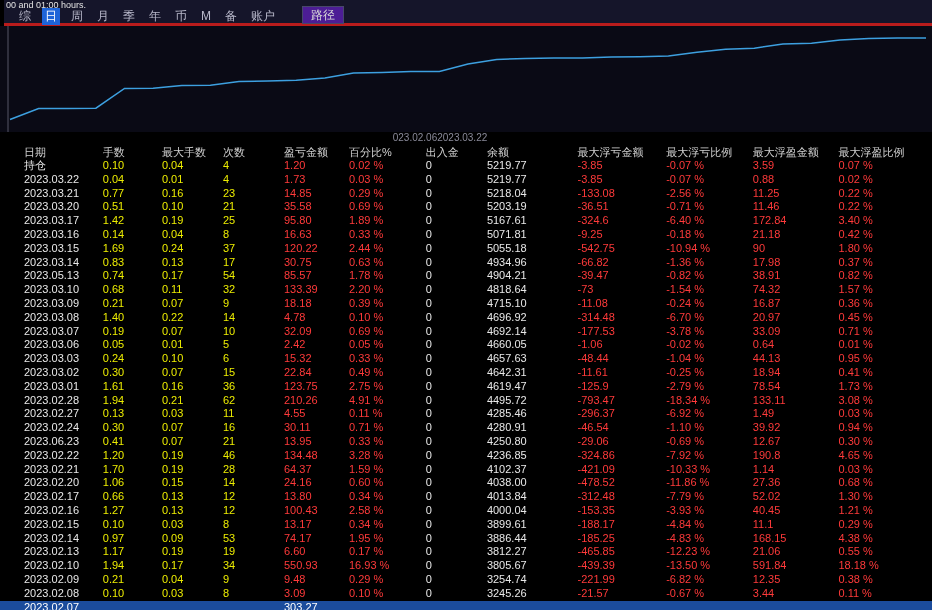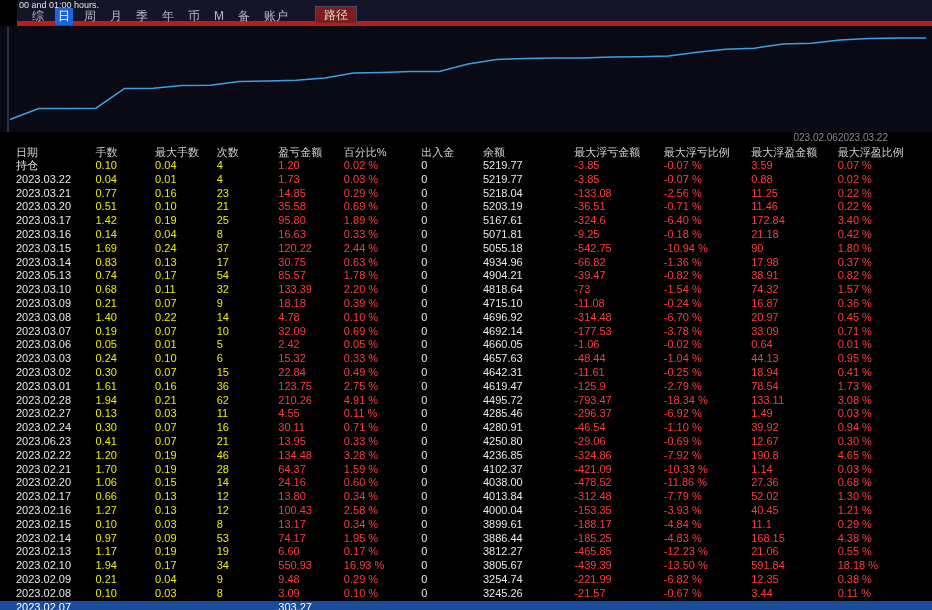--- a/index.html
+++ b/index.html
@@ -1,37 +1,37 @@
 <!DOCTYPE html>
 <html><head>
 <meta charset="utf-8">
 <style>
   *{margin:0;padding:0;box-sizing:border-box}
   html,body{width:932px;height:610px;background:#000;overflow:hidden}
   .screen{position:relative;width:932px;height:610px;background:#000;
           font-family:"Liberation Sans","DejaVu Sans",sans-serif;overflow:hidden}
 
   
-  .topbar{position:absolute;top:0;left:17px;right:0;height:26px;background:#15152a;
-          border-bottom:5px solid #b91c1c}
+  .topbar{position:absolute;top:0;left:4px;right:0;height:26px;background:#15152a;
+          border-bottom:3px solid #b91c1c}
   .title-text{position:absolute;top:0;left:2px;font-size:9px;color:#e2e2e2;white-space:nowrap;z-index:3}
   .tabs{position:absolute;top:8px;left:12px;display:flex;gap:8px;align-items:center}
   .tab{font-size:12px;line-height:17px;color:#b9b9cb;padding:0 3px;cursor:default;white-space:nowrap}
   .tab.active{background:#1e64d8;color:#fff}
   .path-btn{position:absolute;top:6px;left:298px;font-size:12px;line-height:16px;color:#d8d8d8;
-            background:#7f1d1d;border:1px solid #47476a;padding:0 8px}
+            background:#4c1d95;border:1px solid #47476a;padding:0 8px}
 
   
   .chart{position:absolute;top:26px;left:0;width:932px;height:106px;background:#0a0a15}
-  .axis-labels{position:absolute;top:132px;left:16px;width:900px;height:13px;font-size:10px;color:#8a8a99;
-               display:flex;justify-content:flex-end;padding:0 28px 0 8px}
+  .axis-labels{position:absolute;top:132px;left:0;width:900px;height:13px;font-size:10px;color:#8a8a99;
+               display:flex;justify-content:center;padding:0 28px 0 8px}
 
   
   .table{position:absolute;top:145px;left:0;width:932px}
-  .thead,.row{display:flex;padding-left:16px}
+  .thead,.row{display:flex;padding-left:24px}
   .thead{height:14px}
   .row{height:13.8px}
   .cell{font-size:11px;line-height:13.8px;white-space:nowrap;overflow:hidden}
   .hcell{color:#d0d0d0;line-height:14px;font-size:11px;white-space:nowrap;overflow:hidden}
   .c0{width:80px}.c1{width:60px}.c2{width:62px}.c3{width:62px}.c4{width:66px}.c5{width:78px}
   .c6{width:62px}.c7{width:92px}.c8{width:90px}.c9{width:88px}.c10{width:87px}.c11{width:95px}
   .row .c0,.row .c6,.row .c7{color:#e8e8e8}
   .row .c1,.row .c2,.row .c3{color:#ecec00}
   .row .c4,.row .c5,.row .c8,.row .c9,.row .c10,.row .c11{color:#ff3a3a}
   .row.selected{background:#1b4c9c}

